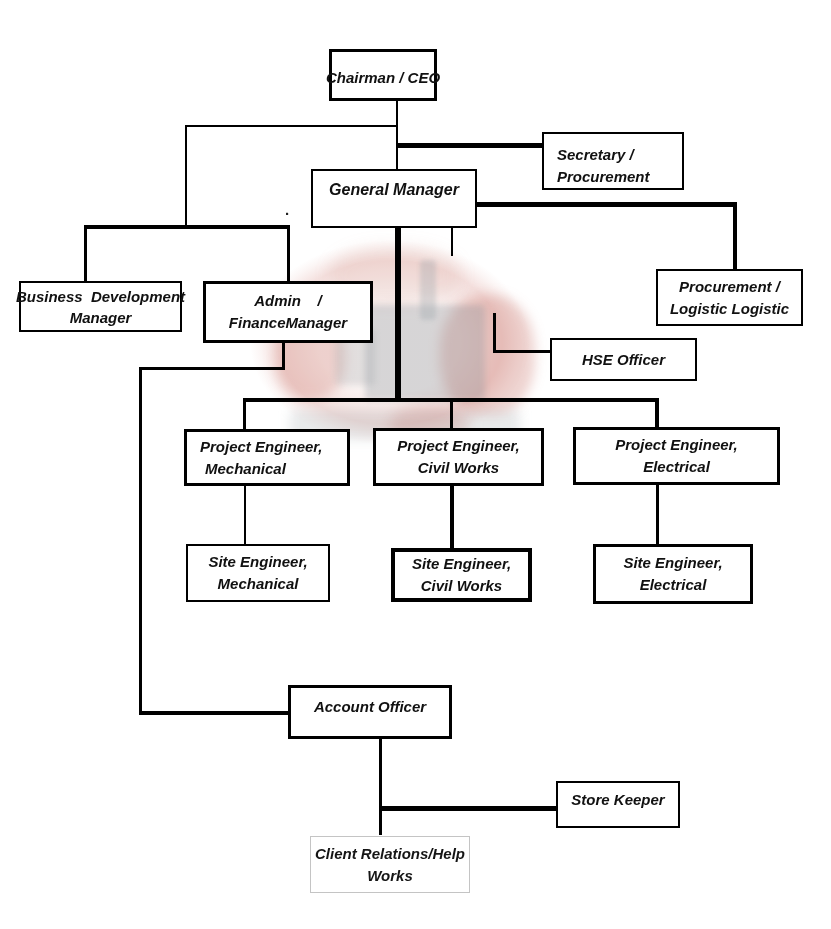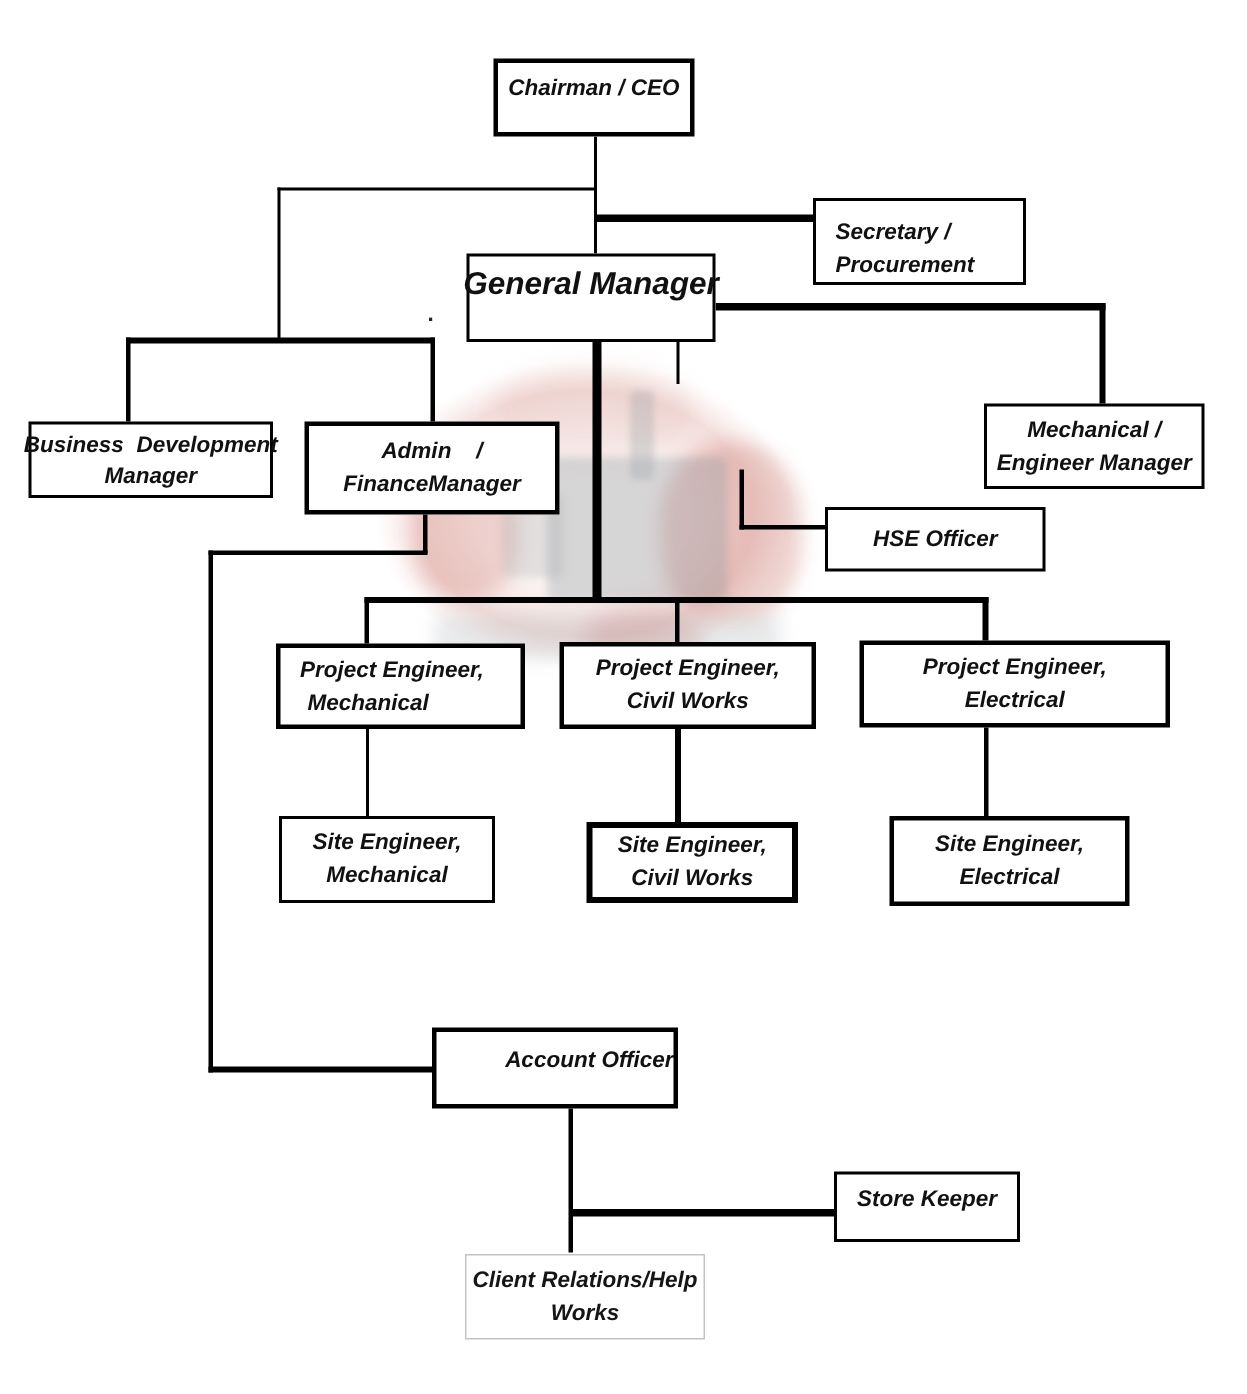--- a/index.html
+++ b/index.html
@@ -72,47 +72,47 @@
   <div class="ln" style="left:656px;top:484px;width:3px;height:61px;"></div>
   <div class="ln" style="left:282px;top:342px;width:3px;height:27px;"></div>
   <div class="ln" style="left:139px;top:367px;width:146px;height:3px;"></div>
   <div class="ln" style="left:139px;top:367px;width:3px;height:348px;"></div>
   <div class="ln" style="left:139px;top:711px;width:150px;height:4px;"></div>
   <div class="ln" style="left:379px;top:738px;width:3px;height:97px;"></div>
   <div class="ln" style="left:380px;top:806px;width:177px;height:5px;"></div>
 
   <span class="dot" style="left:285px;top:207px;">.</span>
 
-  <div class="box v-top" style="left:329px;top:39px;width:134px;height:52px;border-width:3px;">
+  <div class="box v-top" style="left:329px;top:49px;width:108px;height:52px;border-width:3px;justify-content:center;">
     <span class="line">Chairman / CEO</span>
   </div>
 
   <div class="box align-left" style="left:542px;top:132px;width:142px;height:58px;justify-content:flex-end;">
     <span class="line">Secretary /</span>
     <span class="line">Procurement</span>
   </div>
 
   <div class="box v-top" style="left:311px;top:169px;width:166px;height:59px;padding-top:8px;">
-    <span class="line" style="font-size:21px;">General Manager</span>
+    <span class="line" style="font-size:16px;">General Manager</span>
   </div>
 
   <div class="box" style="left:203px;top:281px;width:170px;height:62px;border-width:3px;">
     <span class="line">Admin    /</span>
     <span class="line">FinanceManager</span>
   </div>
 
   <div class="box" style="left:19px;top:281px;width:163px;height:51px;line-height:21px;">
     <span class="line">Business  Development</span>
     <span class="line">Manager</span>
   </div>
 
 
   <div class="box" style="left:656px;top:269px;width:147px;height:57px;">
-    <span class="line">Mechanical /</span>
-    <span class="line">Engineer Manager</span>
+    <span class="line">Procurement /</span>
+    <span class="line">Logistic Logistic</span>
   </div>
 
   <div class="box" style="left:550px;top:338px;width:147px;height:43px;font-style:italic;">
     <span class="line">HSE Officer</span>
   </div>
 
   <div class="box align-left" style="left:184px;top:429px;width:166px;height:57px;border-width:3px;">
     <span class="line">Project Engineer,</span>
     <span class="line" style="padding-left:5px;">Mechanical</span>
   </div>
@@ -135,21 +135,21 @@
   <div class="box" style="left:391px;top:548px;width:141px;height:54px;border-width:4px;">
     <span class="line">Site Engineer,</span>
     <span class="line">Civil Works</span>
   </div>
 
   <div class="box" style="left:593px;top:544px;width:160px;height:60px;border-width:3px;">
     <span class="line">Site Engineer,</span>
     <span class="line">Electrical</span>
   </div>
 
-  <div class="box v-top" style="left:288px;top:685px;width:164px;height:54px;border-width:3px;padding-top:8px;align-items:flex-end;">
+  <div class="box v-top" style="left:288px;top:685px;width:164px;height:54px;border-width:3px;padding-top:8px;">
     <span class="line">Account Officer</span>
   </div>
 
   <div class="box v-top" style="left:556px;top:781px;width:124px;height:47px;">
     <span class="line">Store Keeper</span>
   </div>
 
   <div class="box light-border" style="left:310px;top:836px;width:160px;height:57px;">
     <span class="line">Client Relations/Help</span>
     <span class="line">Works</span>

